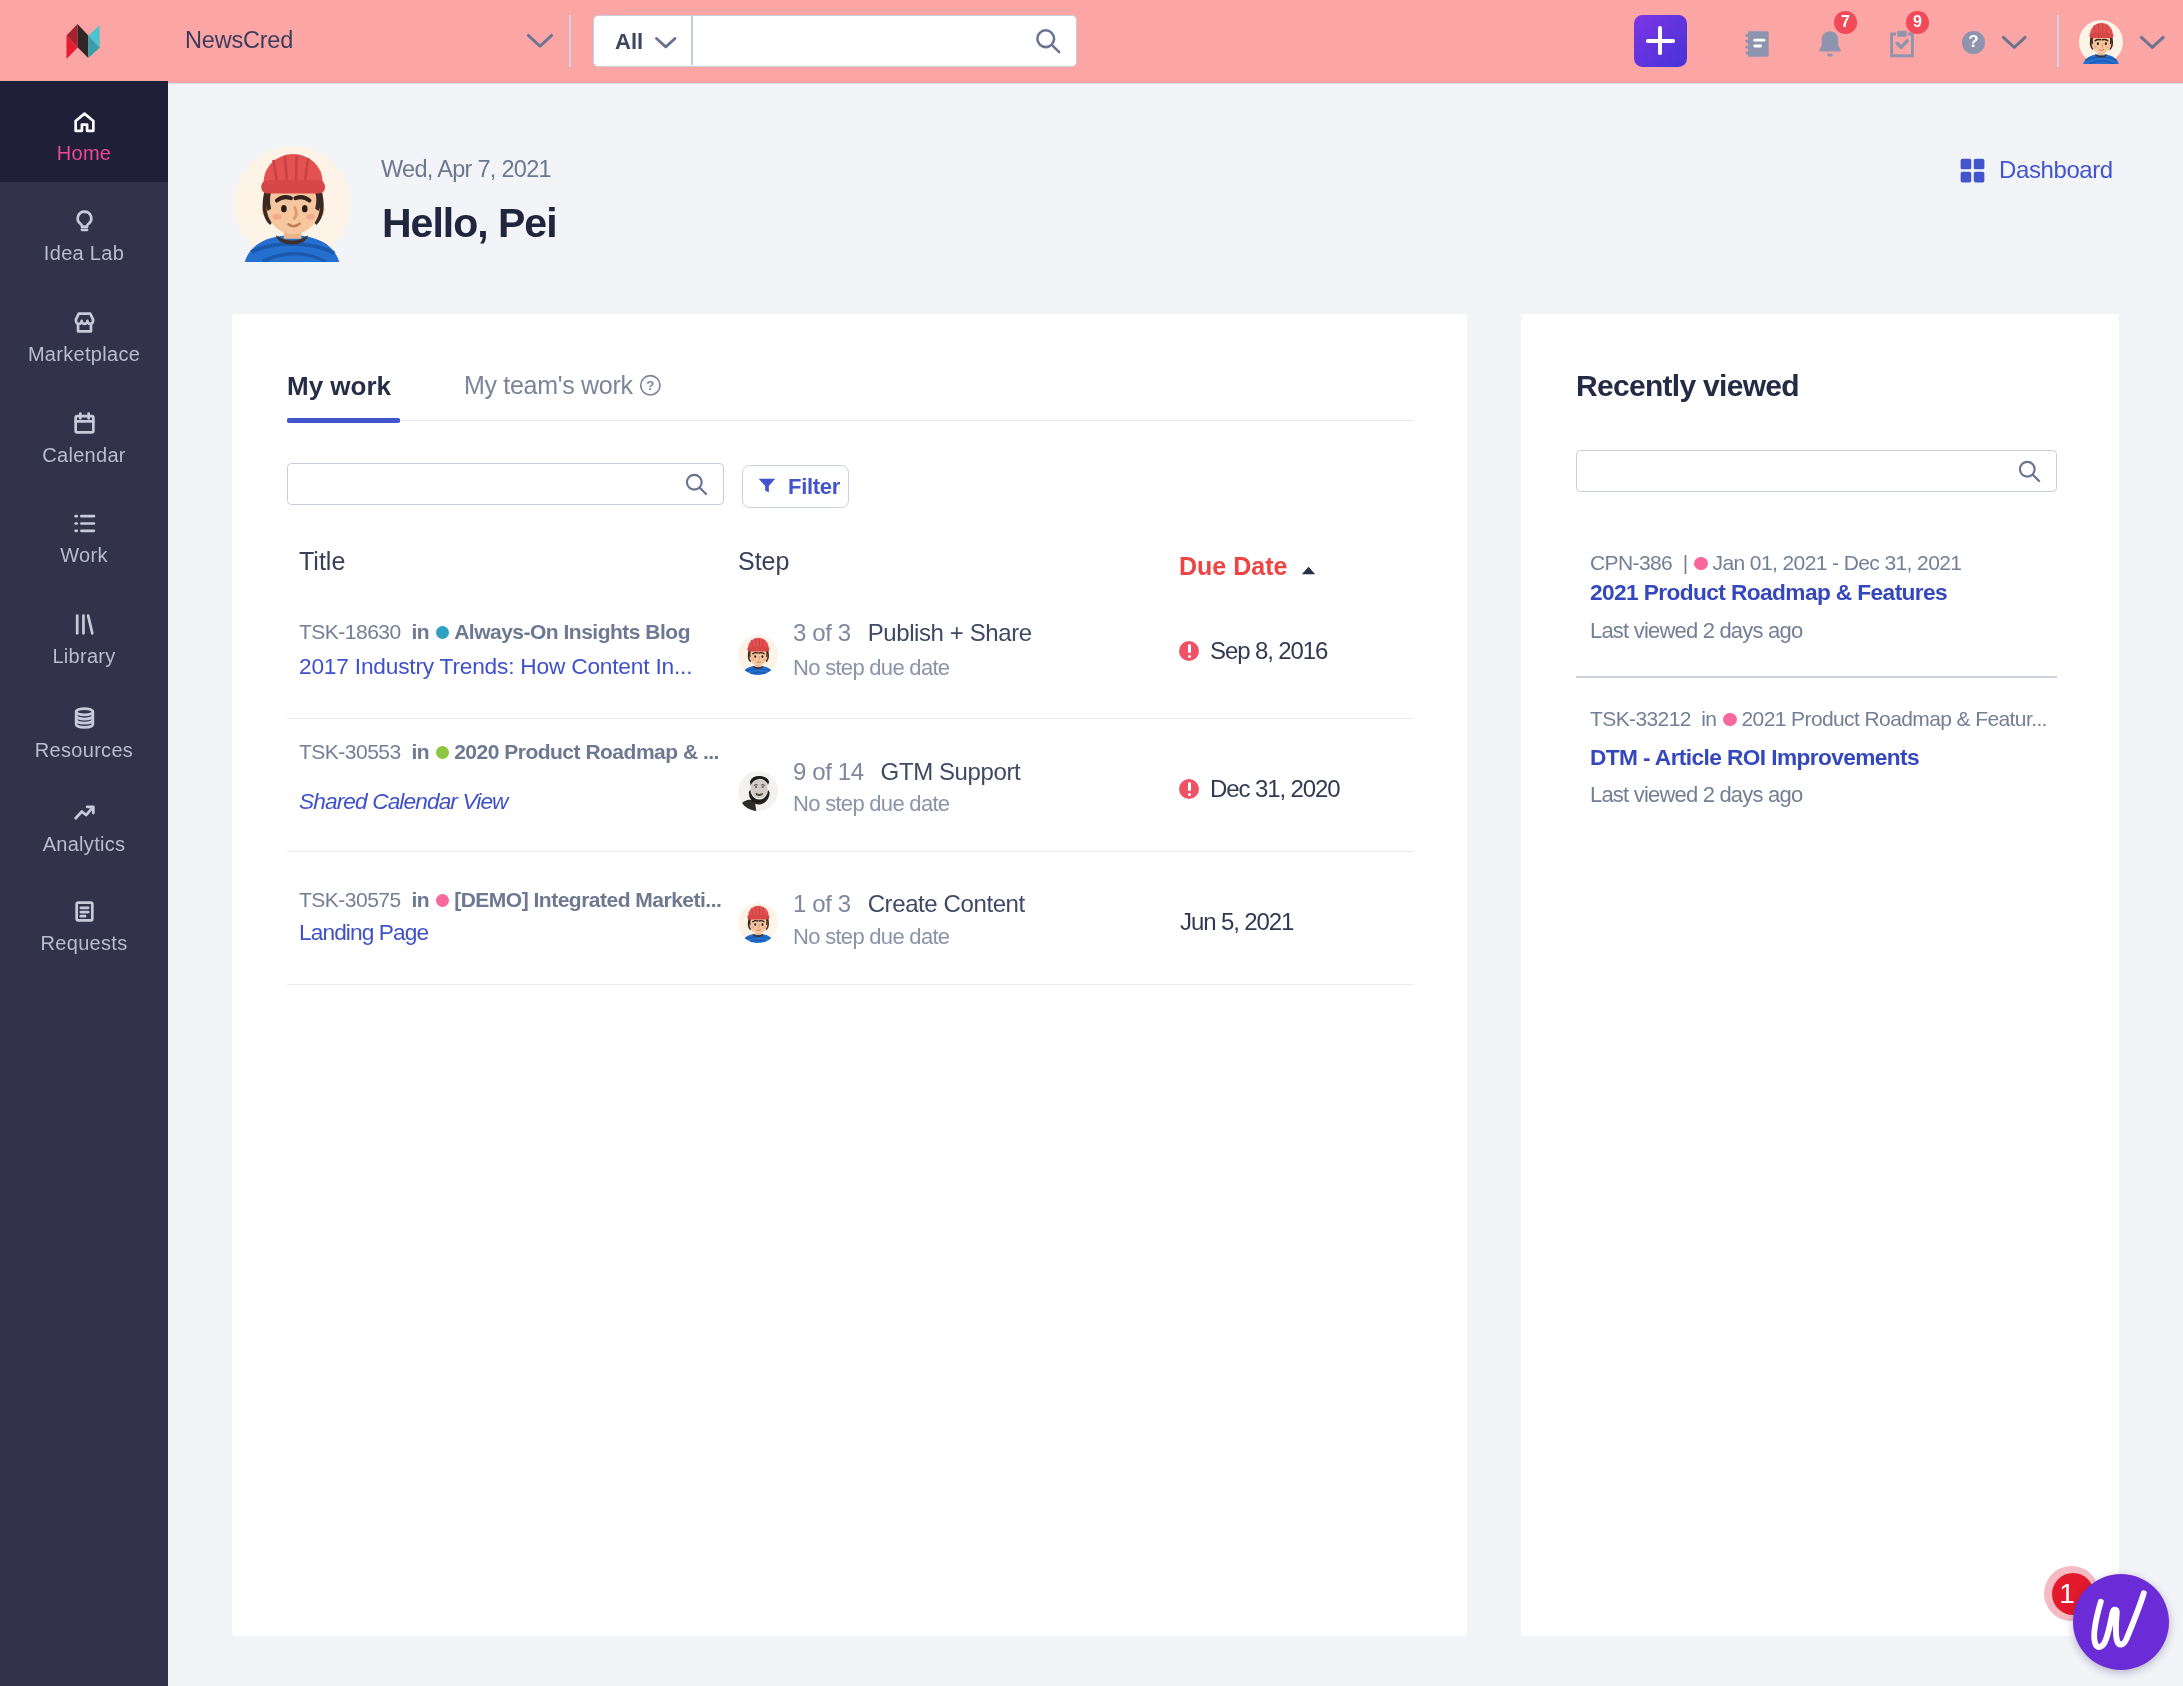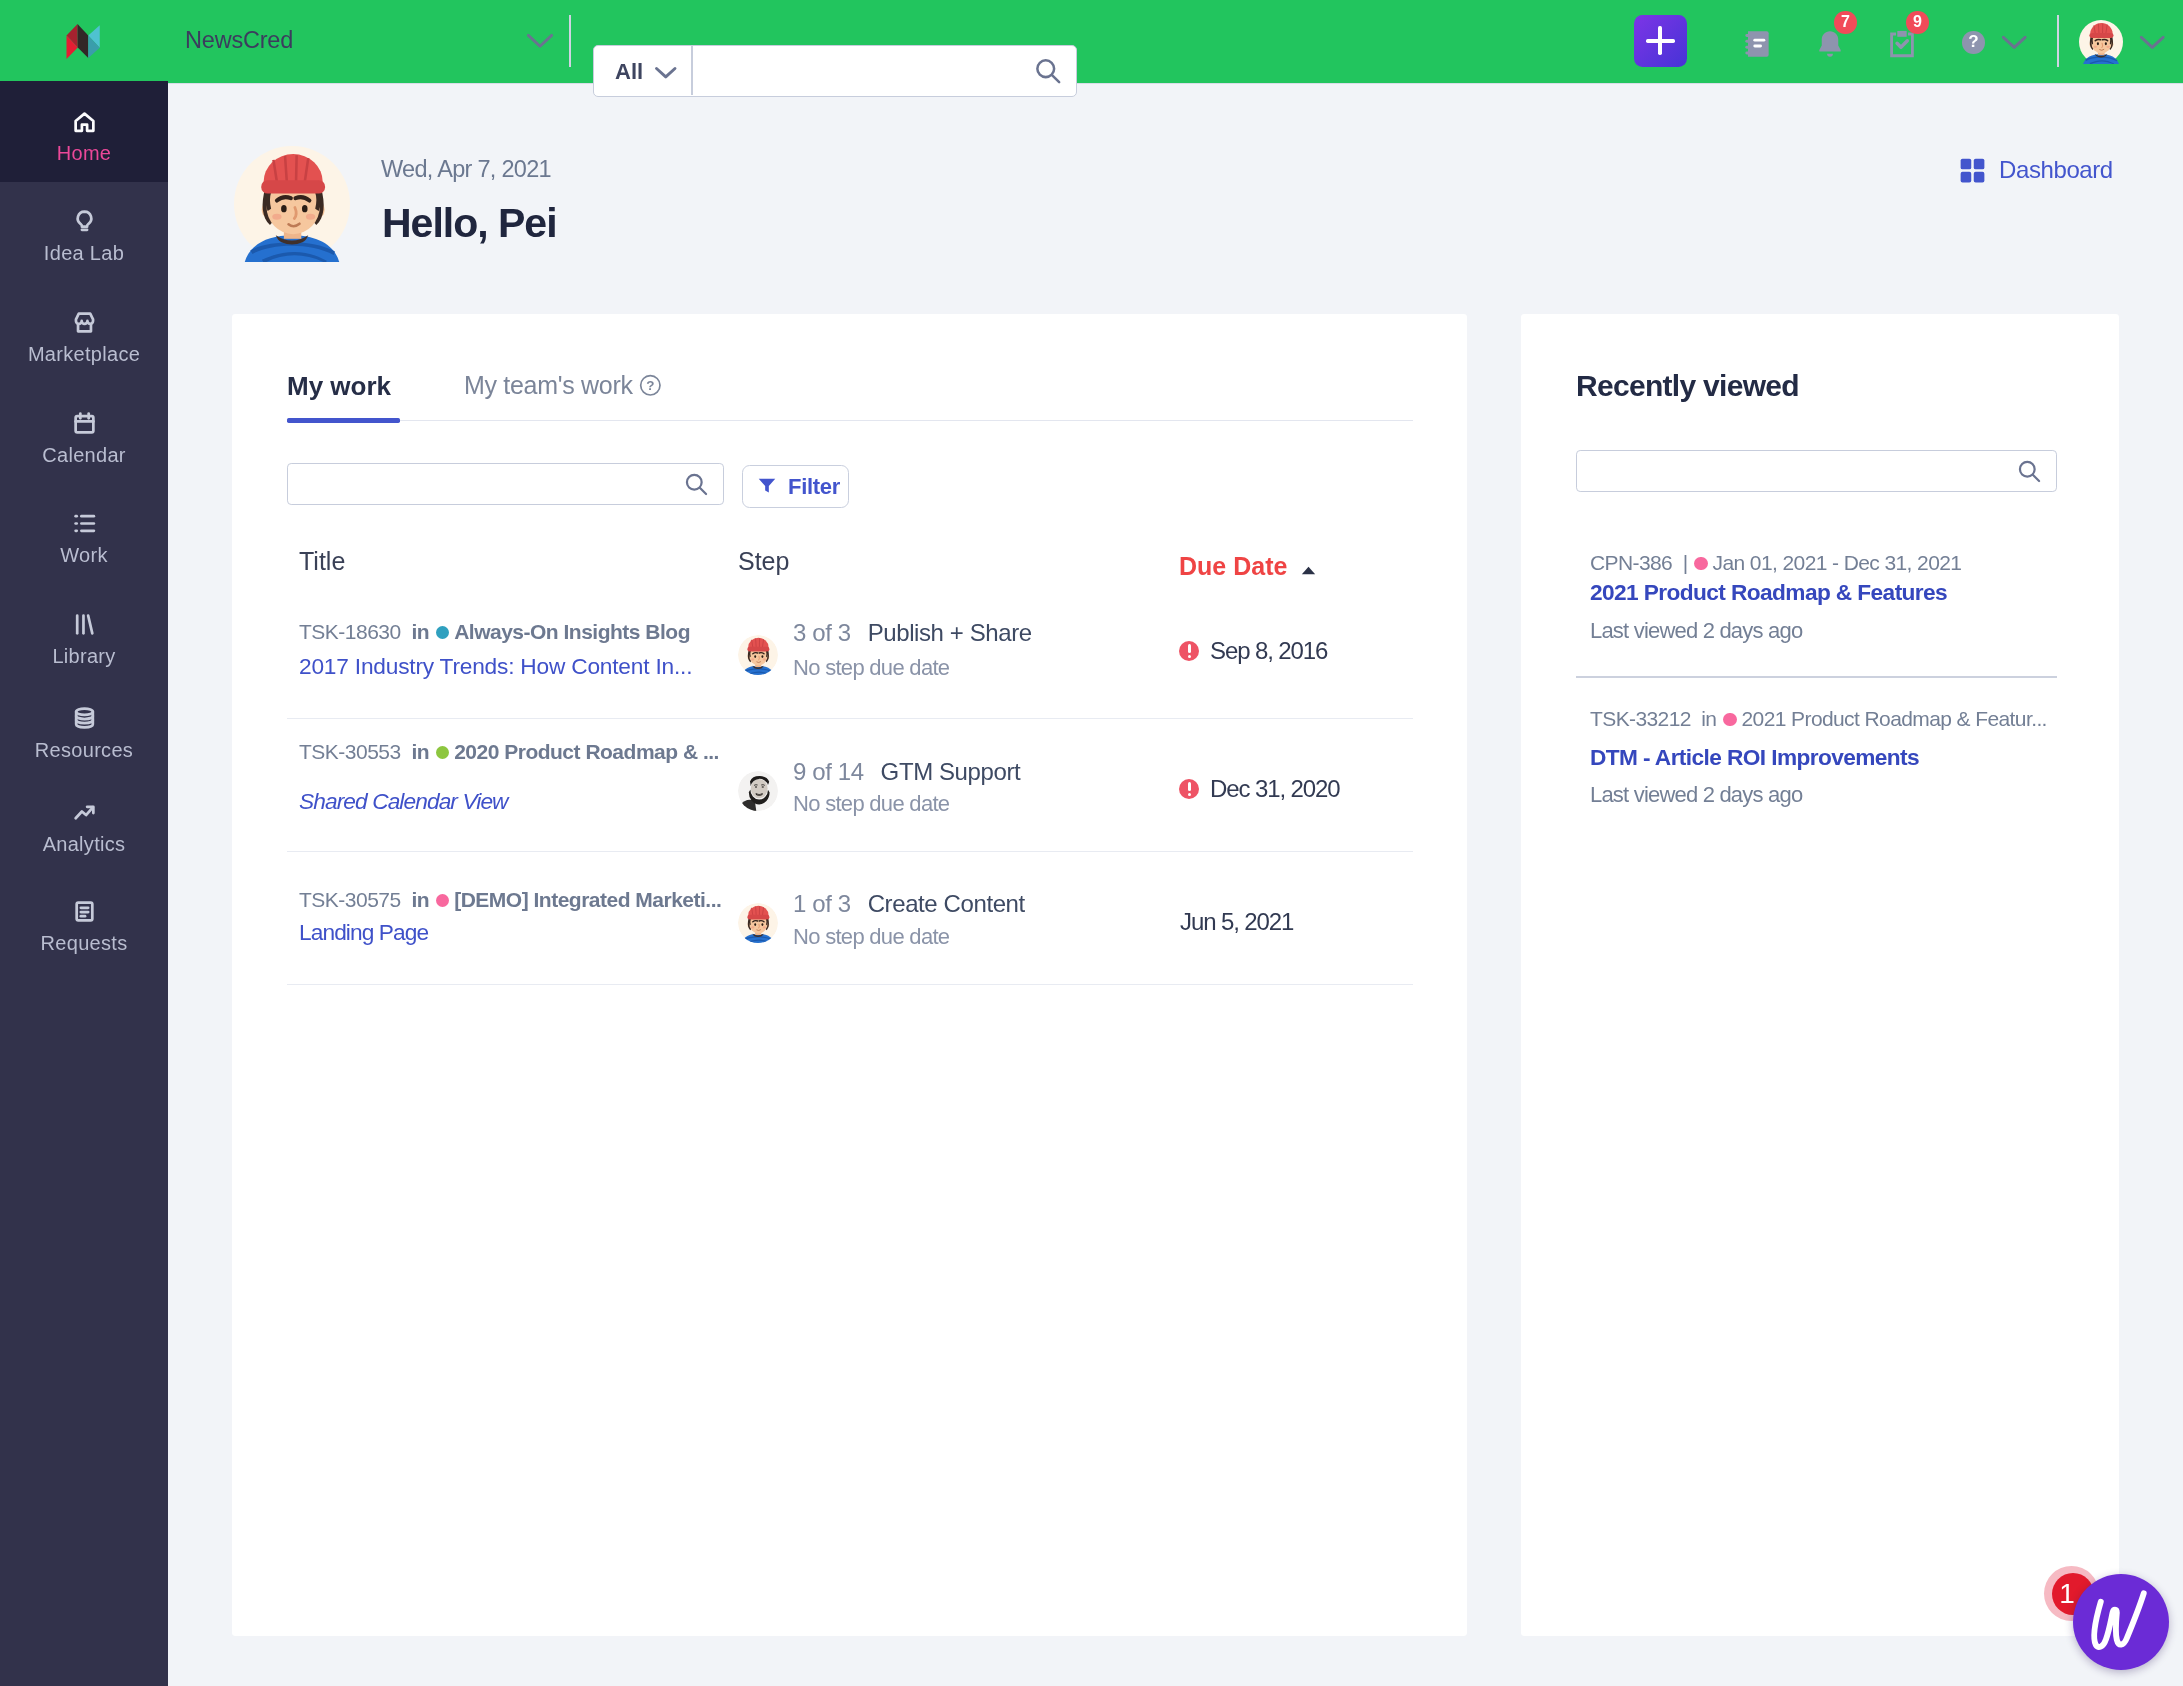--- a/index.html
+++ b/index.html
@@ -1,24 +1,24 @@
 <!DOCTYPE html>
 <html style="font-size:13.4px"><head>
 <meta charset="utf-8">
 <style>
 * { margin:0; padding:0; box-sizing:border-box; }
 html,body { width:2183px; height:1687px; font-family:"Liberation Sans", sans-serif; background:#f2f4f8; position:relative; overflow:hidden; }
 .abs { position:absolute; }
 
 
-#header { position:absolute; left:0; top:0; width:2183px; height:84px; background:#22c55e; border-bottom:1.7px solid #d9dde8; z-index:5; }
+#header { position:absolute; left:0; top:0; width:2183px; height:84px; background:#fca5a5; border-bottom:1.7px solid #d9dde8; z-index:5; }
 #brandname { position:absolute; left:185px; top:27px; font-size:23.5px; color:#3c3c5e; letter-spacing:-0.2px; }
 .chev { stroke:#6a7390; stroke-width:3.5; fill:none; stroke-linecap:round; stroke-linejoin:round; }
 #hdr-divider1 { position:absolute; left:569px; top:15px; width:1.7px; height:52px; background:#cfd4e2; }
-#searchbox { position:absolute; left:593px; top:15px; width:484px; height:52px; border:1.7px solid #c7cddc; border-radius:5px; background:#fff;margin-top:30px; }
+#searchbox { position:absolute; left:593px; top:15px; width:484px; height:52px; border:1.7px solid #c7cddc; border-radius:5px; background:#fff; }
 #searchbox .all { position:absolute; left:21px; top:13.4px; font-size:22px; font-weight:bold; color:#3e4560; }
 #searchbox .seg { position:absolute; left:97px; top:0px; width:1.7px; height:49px; background:#c7cddc; }
 
 #plusbtn { position:absolute; left:1634px; top:15px; width:53px; height:52px; border-radius:8.4px; background:linear-gradient(135deg,#7d35e6 0%,#4633d6 100%); }
 #plusbtn:before { content:""; position:absolute; left:11.7px; top:23.5px; width:29px; height:4.2px; background:#fff; border-radius:1.7px; }
 #plusbtn:after { content:""; position:absolute; left:24px; top:11px; width:4.2px; height:29px; background:#fff; border-radius:1.7px; }
 .badge { position:absolute; background:#f14b59; color:#fff; border-radius:50%; width:22.7px; height:22.7px; font-size:16px; font-weight:bold; text-align:center; line-height:22.7px; }
 #hdr-divider2 { position:absolute; left:2057px; top:15px; width:1.7px; height:52px; background:#cfd4e2; }
 
 

